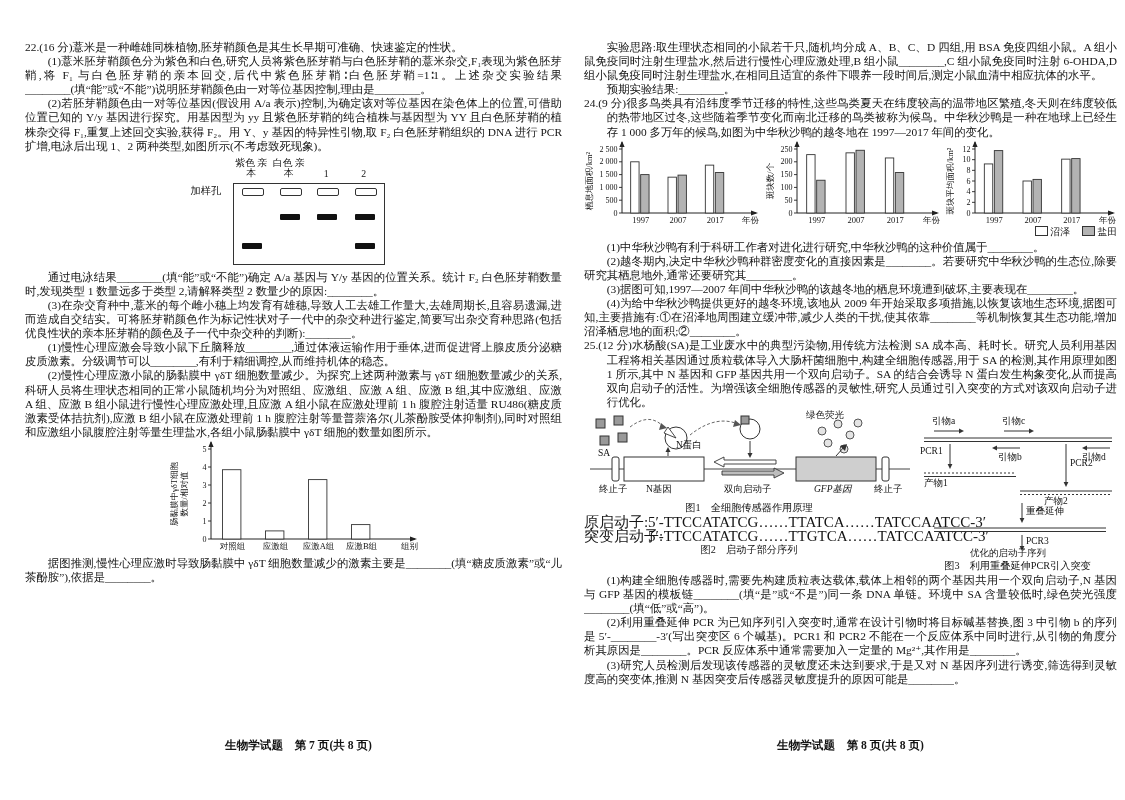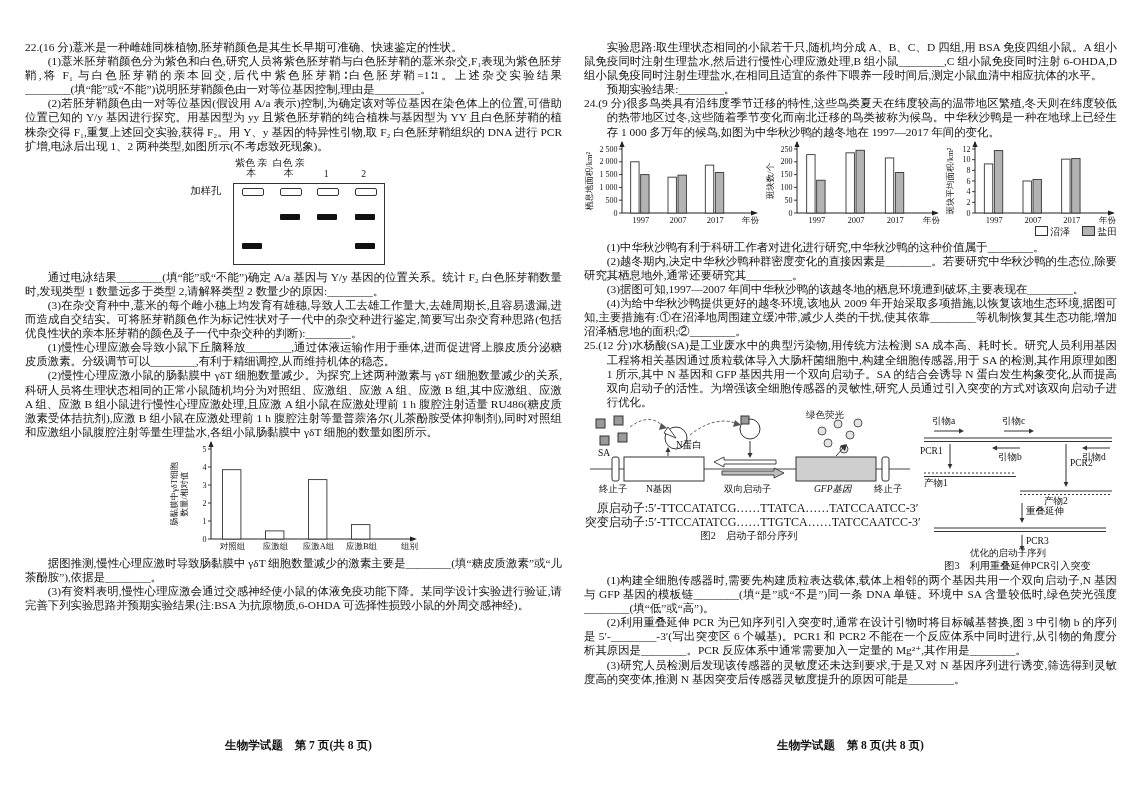--- a/index.html
+++ b/index.html
@@ -32,21 +32,21 @@
   .sw-white{background:#fff;} .sw-gray{background:#b3b3b3;}
   svg text{font-family:"Liberation Serif","DejaVu Serif",serif;fill:#141414;}
 
   
   .fig-row{display:flex;gap:4px;margin-top:2px;}
   .fig-col-l{width:330px;} .fig-col-r{width:199px;}
   .fig1{position:relative;width:330px;height:90px;}
   .fig3{position:relative;width:199px;height:148px;}
   .figlabel{position:absolute;font-size:9.5px;line-height:1.05;white-space:nowrap;}
   .figcap{text-align:center;font-size:10.2px;margin-top:0px;}
-  .seqline{font-size:12px;white-space:nowrap;}
+  .seqline{font-size:15px;white-space:nowrap;}
   .seqlabel{display:inline-block;width:64px;text-align:right;}
   .gfp-italic{font-style:italic;}
 </style>
 </head>
 <body>
 
 <div class="col col-left">
   <p class="qhead">22.(16 分)薏米是一种雌雄同株植物,胚芽鞘颜色是其生长早期可准确、快速鉴定的性状。</p>
   <p class="para">(1)薏米胚芽鞘颜色分为紫色和白色,研究人员将紫色胚芽鞘与白色胚芽鞘的薏米杂交,F₁表现为紫色胚芽鞘,将 F₁ 与白色胚芽鞘的亲本回交,后代中紫色胚芽鞘∶白色胚芽鞘=1∶1。上述杂交实验结果________(填“能”或“不能”)说明胚芽鞘颜色由一对等位基因控制,理由是________。</p>
   <p class="para">(2)若胚芽鞘颜色由一对等位基因(假设用 A/a 表示)控制,为确定该对等位基因在染色体上的位置,可借助位置已知的 Y/y 基因进行探究。用基因型为 yy 且紫色胚芽鞘的纯合植株与基因型为 YY 且白色胚芽鞘的植株杂交得 F₁,重复上述回交实验,获得 F₂。用 Y、y 基因的特异性引物,取 F₂ 白色胚芽鞘组织的 DNA 进行 PCR 扩增,电泳后出现 1、2 两种类型,如图所示(不考虑致死现象)。</p>
@@ -104,21 +104,20 @@
         <text x="149.5" y="109" text-anchor="middle" font-size="8.5">应激A组</text>
         <rect x="182.5" y="84.6" width="18.4" height="14.400000000000006" fill="#ffffff" stroke="#333" stroke-width="0.9"></rect>
         <text x="192.5" y="109" text-anchor="middle" font-size="8.5">应激B组</text>
         <text x="249" y="109" text-anchor="end" font-size="8.5">组别</text>
         <text x="8" y="54" text-anchor="middle" font-size="8.5" transform="rotate(-90 8 54)">肠黏膜中γδT细胞</text>
         <text x="18" y="54" text-anchor="middle" font-size="8.5" transform="rotate(-90 18 54)">数量/相对值</text>
       </svg>
   </div>
 
   <p class="para">据图推测,慢性心理应激时导致肠黏膜中 γδT 细胞数量减少的激素主要是________(填“糖皮质激素”或“儿茶酚胺”),依据是________。</p>
-  <p class="para">(3)有资料表明,慢性心理应激会通过交感神经使小鼠的体液免疫功能下降。某同学设计实验进行验证,请完善下列实验思路并预期实验结果(注:BSA 为抗原物质,6-OHDA 可选择性损毁小鼠的外周交感神经)。</p>
 </div>
 <div class="footer footer-left">生物学试题　第 7 页(共 8 页)</div>
 
 <div class="col col-right">
   <p class="para">实验思路:取生理状态相同的小鼠若干只,随机均分成 A、B、C、D 四组,用 BSA 免疫四组小鼠。A 组小鼠免疫同时注射生理盐水,然后进行慢性心理应激处理,B 组小鼠________,C 组小鼠免疫同时注射 6-OHDA,D 组小鼠免疫同时注射生理盐水,在相同且适宜的条件下喂养一段时间后,测定小鼠血清中相应抗体的水平。</p>
   <p class="para">预期实验结果:________。</p>
 
   <p class="qhead">24.(9 分)很多鸟类具有沿纬度季节迁移的特性,这些鸟类夏天在纬度较高的温带地区繁殖,冬天则在纬度较低的热带地区过冬,这些随着季节变化而南北迁移的鸟类被称为候鸟。中华秋沙鸭是一种在地球上已经生存 1 000 多万年的候鸟,如图为中华秋沙鸭的越冬地在 1997—2017 年间的变化。</p>
 
   <div class="charts-row">
@@ -276,20 +275,21 @@
         </svg>
         <span class="figlabel" style="left:14px;top:38px">SA</span>
         <span class="figlabel" style="left:92px;top:30px">N蛋白</span>
         <span class="figlabel" style="left:222px;top:0px">绿色荧光</span>
         <span class="figlabel" style="left:15px;top:74px">终止子</span>
         <span class="figlabel" style="left:62px;top:74px">N基因</span>
         <span class="figlabel" style="left:140px;top:74px">双向启动子</span>
         <span class="figlabel gfp-italic" style="left:230px;top:74px">GFP基因</span>
         <span class="figlabel" style="left:290px;top:74px">终止子</span>
       </div>
+      <div class="figcap">图1　全细胞传感器作用原理</div>
       <div class="seqline"><span class="seqlabel">原启动子:</span><span>5′-TTCCATATCG……TTATCA……TATCCAATCC-3′</span></div>
       <div class="seqline"><span class="seqlabel">突变启动子:</span><span>5′-TTCCATATCG……TTGTCA……TATCCAATCC-3′</span></div>
       <div class="figcap">图2　启动子部分序列</div>
     </div>
 
     <div class="fig-col-r">
       <div class="fig3">
         <svg width="199" height="148" style="position:absolute;left:0;top:0">
 
           <line x1="16" y1="20" x2="42" y2="20" stroke="#333" stroke-width="1"></line>

